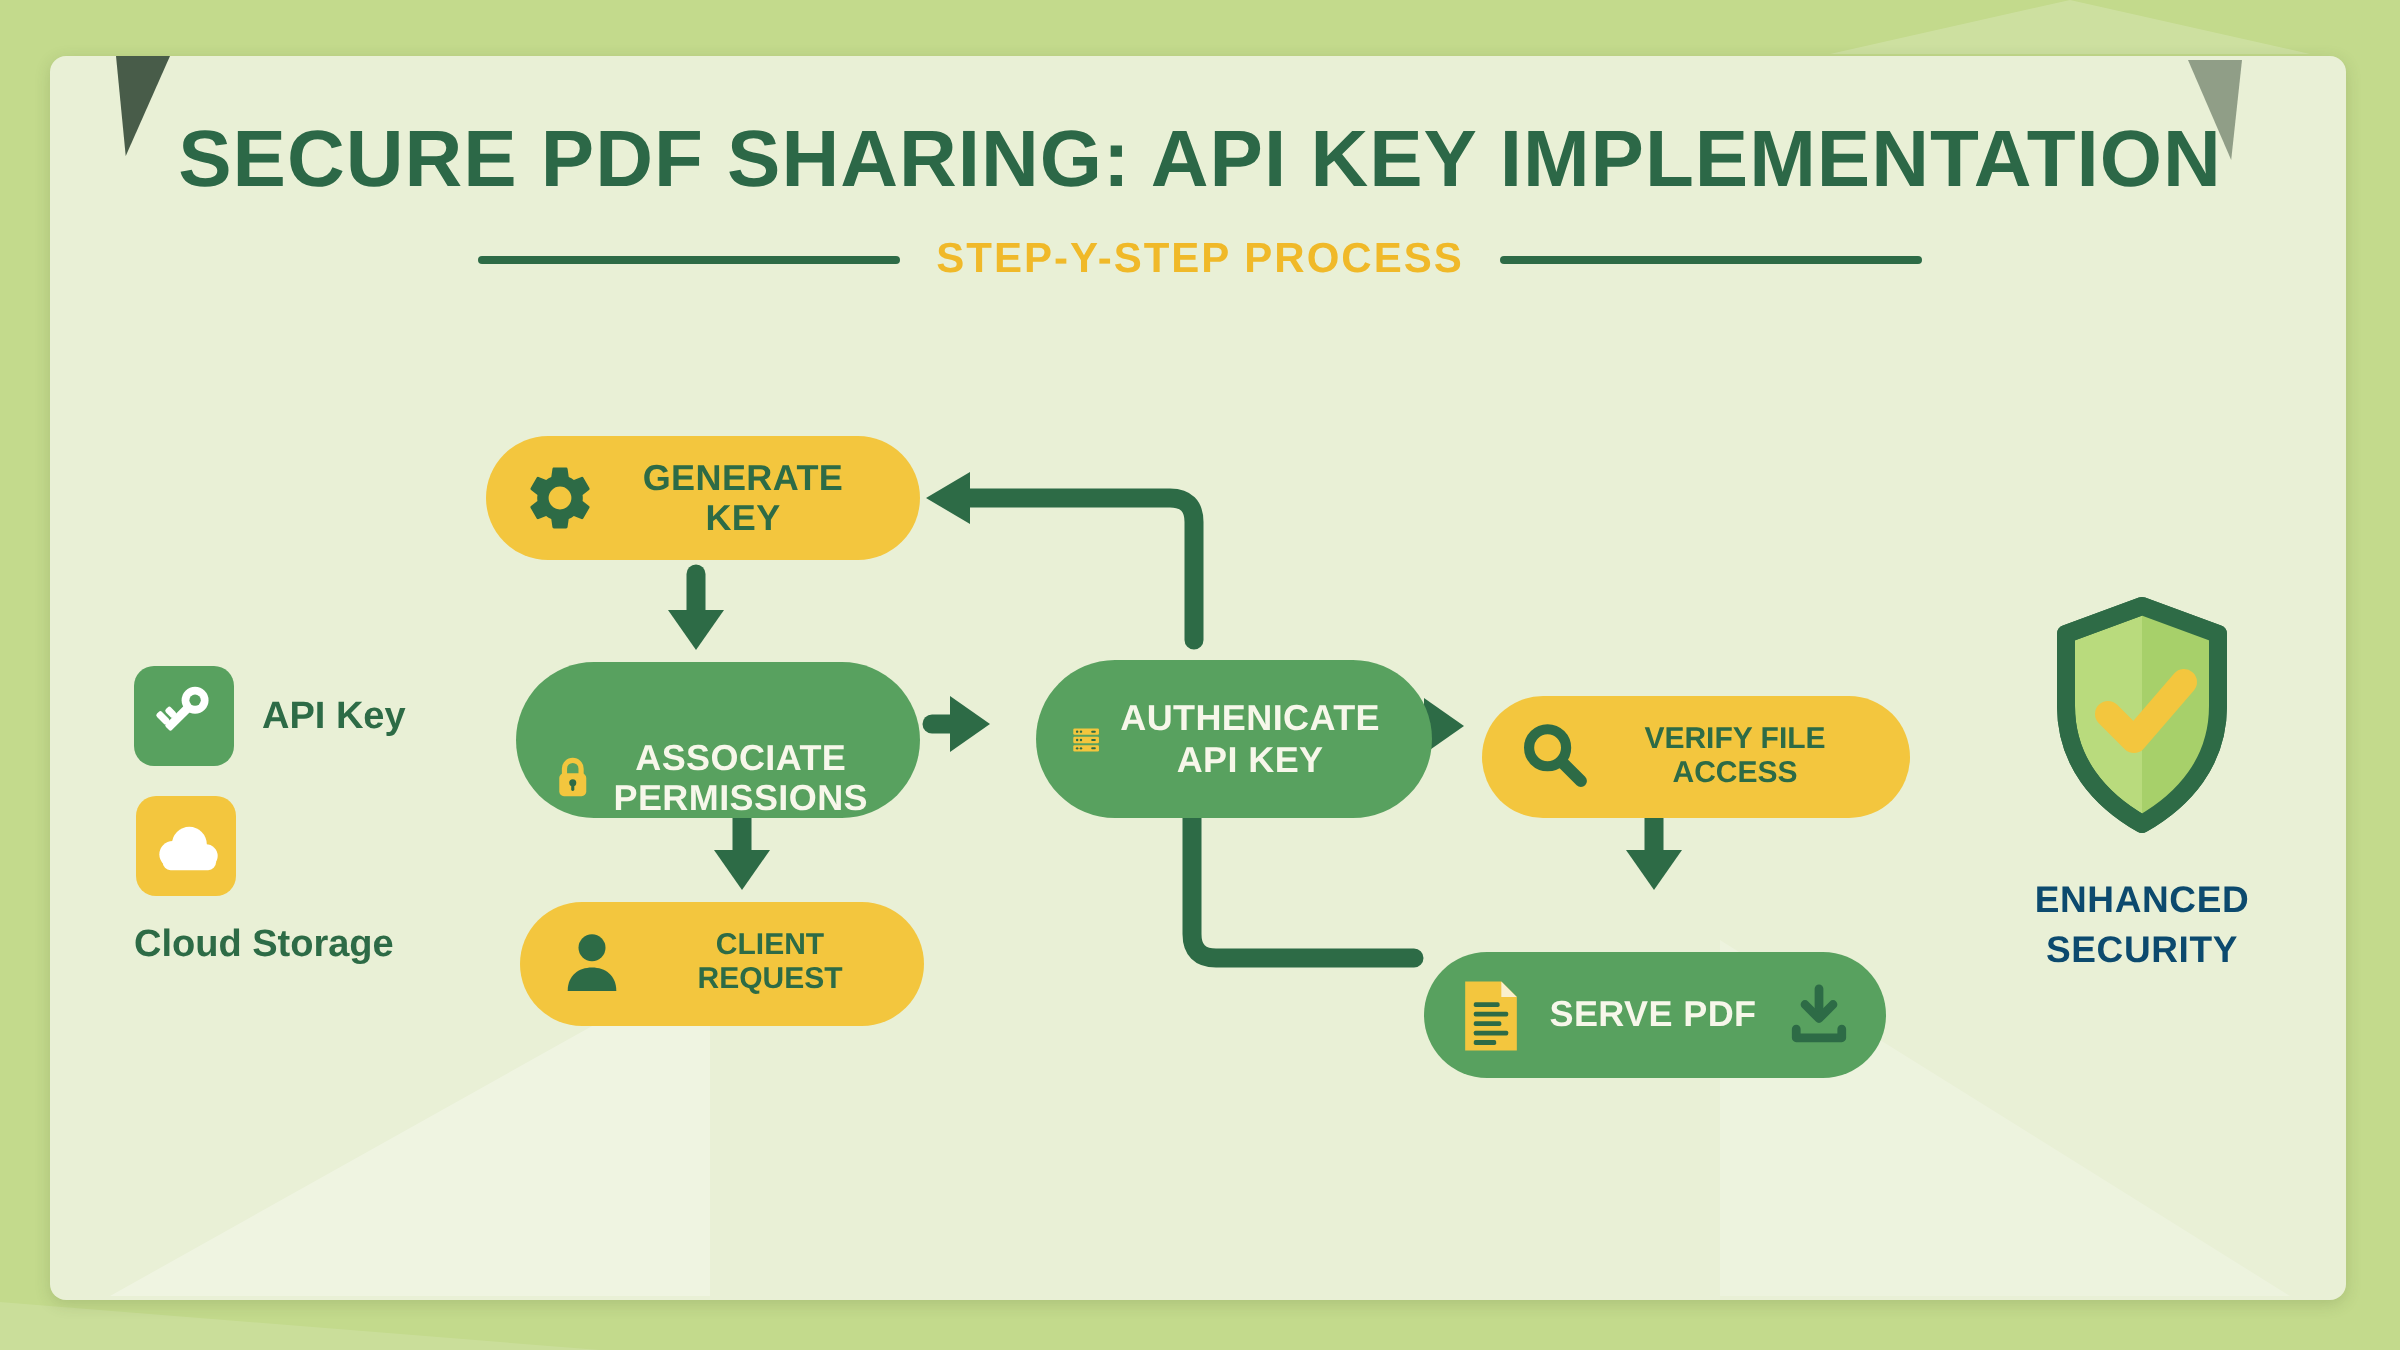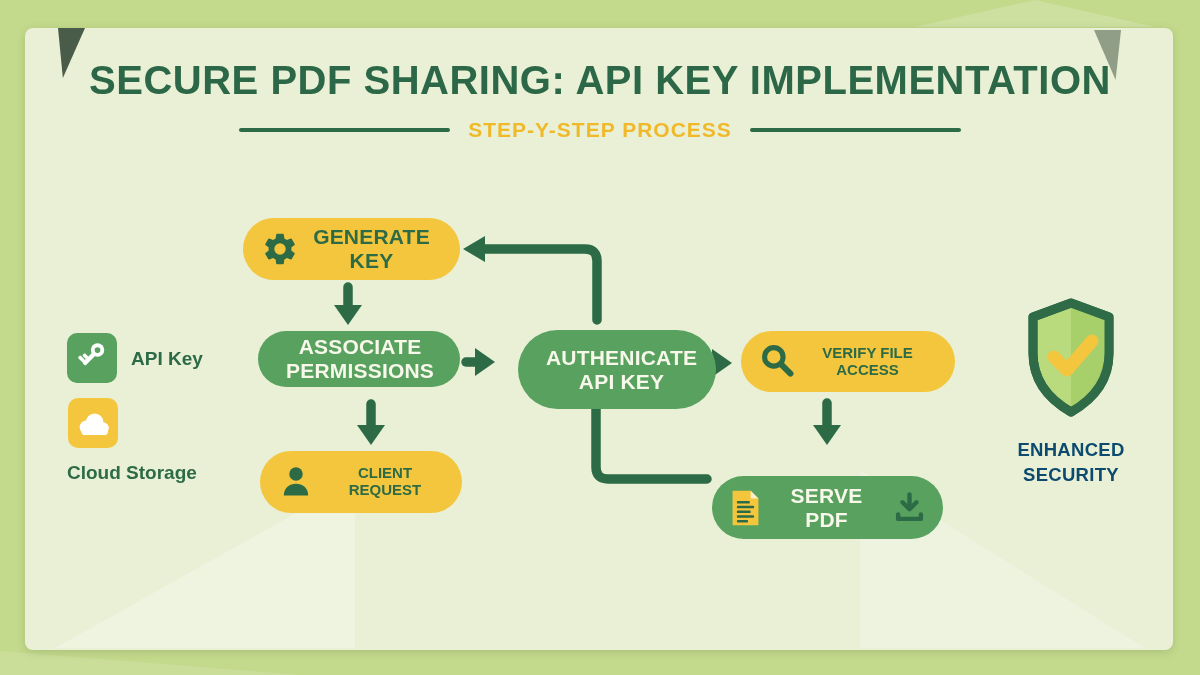--- a/index.html
+++ b/index.html
@@ -26,28 +26,28 @@
          font-size:40px;font-weight:bold;color:#2c6847;letter-spacing:.5px;}
   .subtitle-row{position:absolute;left:0;top:118px;width:1200px;display:flex;
          align-items:center;justify-content:center;gap:18px;}
   .subtitle-line{width:211px;height:4.5px;background:#2d6b46;border-radius:3px;}
   .subtitle{font-size:21px;font-weight:bold;color:#f0b929;letter-spacing:1px;}
 
   .pill{position:absolute;display:flex;align-items:center;border-radius:999px;
         padding:0 16px 0 18px;box-sizing:border-box;gap:10px;}
   .pill.yellow{background:#f3c63e;color:#2d6b46;}
   .pill.green{background:#58a15f;color:#f7f7ea;}
-  .pill-label{flex:1;text-align:center;font-weight:bold;font-size:21px;
+  .pill-label{flex:1;text-align:center;font-weight:bold;font-size:18px;
         line-height:1.12;letter-spacing:.2px;padding-right:10px;}
   .pill-label.sm{font-size:15px;letter-spacing:0;}
   .pill-label.no-pad{padding-right:0;}
   .p-generate{left:243px;top:218px;width:217px;height:62px;}
-  .p-associate{left:258px;top:331px;width:202px;height:56px;}
+  .p-associate{left:258px;top:331px;width:202px;height:78px;align-items:flex-end;}
   .p-authenticate{left:518px;top:330px;width:198px;height:79px;}
-  .p-verify{left:741px;top:331px;width:214px;height:61px;}
+  .p-verify{left:741px;top:348px;width:214px;height:61px;}
   .p-client{left:260px;top:451px;width:202px;height:62px;gap:20px;}
   .p-serve{left:712px;top:452px;width:231px;height:63px;margin-top:24px;}
 
   .legend-tile{position:absolute;width:50px;height:50px;border-radius:10px;
         display:flex;align-items:center;justify-content:center;}
   .lt-key{left:67px;top:333px;background:#58a15f;}
   .lt-cloud{left:68px;top:398px;background:#f3c63e;}
   .legend-label{position:absolute;font-size:19px;font-weight:bold;color:#2d6b46;}
   .ll-key{left:131px;top:348px;}
   .ll-cloud{left:67px;top:462px;}

